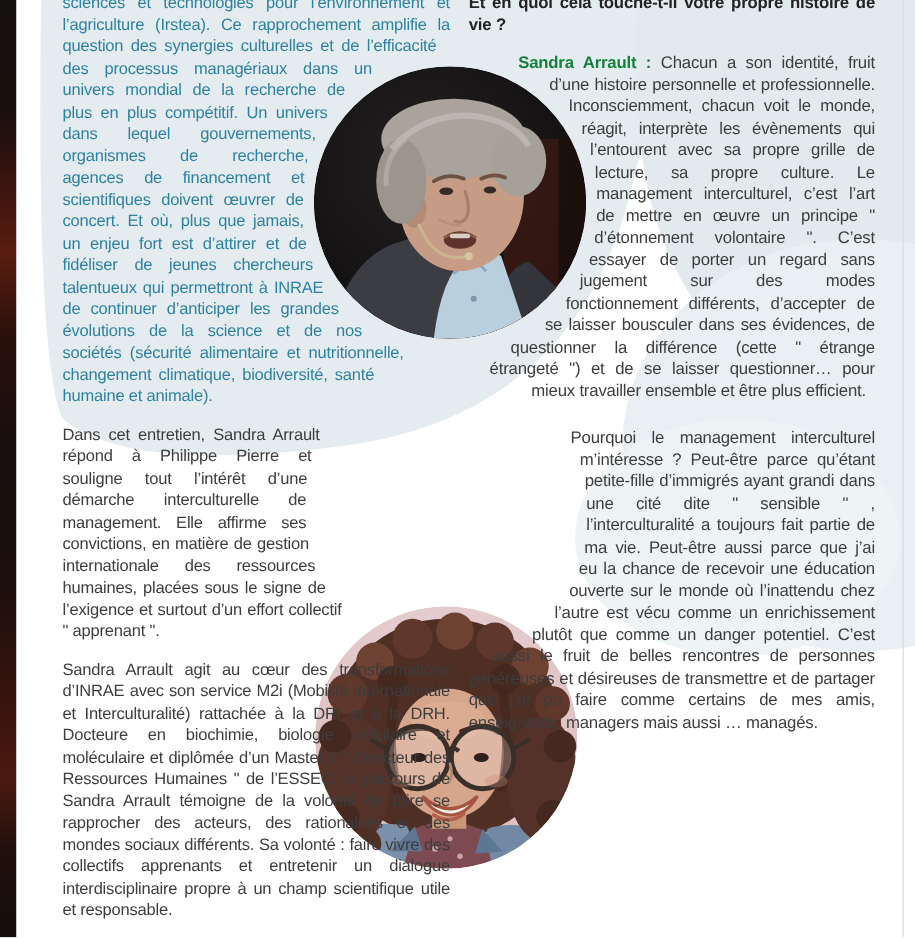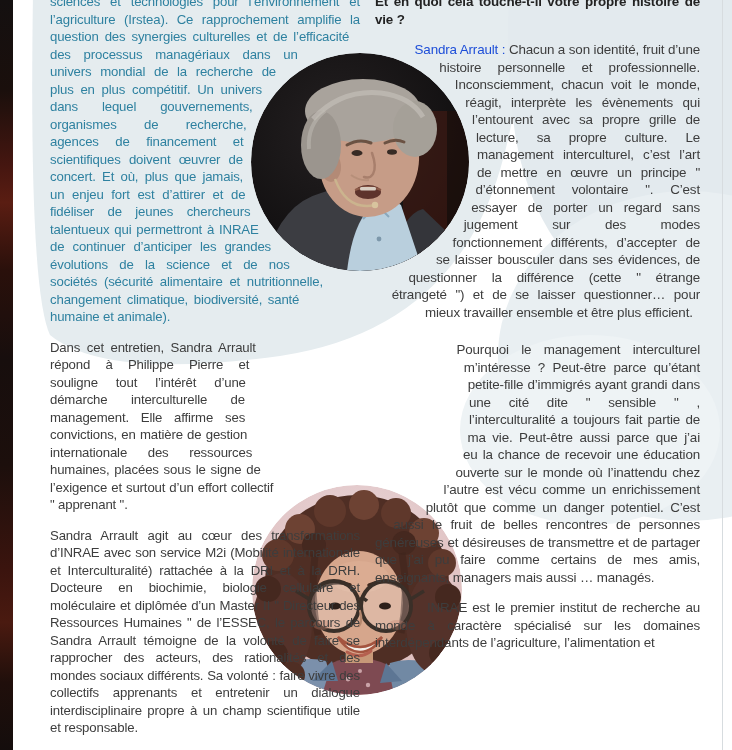--- a/index.html
+++ b/index.html
@@ -25,21 +25,21 @@
   .columns { position:absolute; left:50px; top:-7px; width:650px; display:flex; z-index:3; }
   .col-left  { width:310px; }
   .col-right { width:325px; margin-left:15px; }
 
   p { margin:0 0 13px; text-align:justify; color:#3d3d3d; hyphens:manual; }
   .col-left p  { font-size:13.2px; line-height:17.5px; letter-spacing:-0.15px; }
   .col-right p { font-size:13.4px; line-height:17.5px; letter-spacing:-0.15px; }
 
   .teal { color:#2e81a0; }
   .bold-q { font-weight:bold; color:#232323; }
-  .speaker { font-weight:normal; color:#1d4ed8; }
+  .speaker { font-weight:bold; color:#15803d; }
   .indent-first { text-indent:52px; }
   .gap-top { margin-top:20px; }
 
   
   .wrap-man-left    { float:right; width:160px; height:290px; shape-outside:circle(117px at 160px 169px); }
   .wrap-woman-left  { float:right; clear:right; width:160px; height:235px; margin-top:186px;
                       shape-outside:circle(112px at 157px 121px); }
   .wrap-man-right   { float:left; width:112px; height:292px; shape-outside:circle(117px at -15px 169px); }
   .wrap-woman-right { float:left; clear:left; width:96px; height:240px; margin-top:180px;
                       shape-outside:circle(112px at -18px 125px); }
@@ -183,19 +183,18 @@
       <p>Sandra Arrault agit au cœur des transformations d’INRAE avec son service M2i (Mobilité internationale et Interculturalité) rattachée à la DRI et à la DRH. Docteure en biochimie, biologie cellulaire et moléculaire et diplômée d’un Master II " Directeur des Ressources Humaines " de l’ESSEC, le parcours de Sandra Arrault témoigne de la volonté de faire se rapprocher des acteurs, des rationalités et des mondes sociaux différents. Sa volonté : faire vivre des collectifs apprenants et entretenir un dialogue interdisciplinaire propre à un champ scientifique utile et responsable.</p>
       <p>Philippe Pierre (www.philippepierre.com) est docteur en sociologie de l’IEP de Paris, consultant et ancien DRH (Total et L’Oréal). Il est l’auteur de 14 ou-</p>
     </div>
 
     <div class="col-right">
       <div class="wrap-man-right"></div>
       <div class="wrap-woman-right"></div>
       <p class="bold-q">Et en quoi cela touche-t-il votre propre histoire de vie ?</p>
       <p><span class="speaker">Sandra Arrault :</span><span> Chacun a son identité, fruit d’une histoire personnelle et professionnelle. Inconsciemment, chacun voit le monde, réagit, interprète les évènements qui l’entourent avec sa propre grille de lecture, sa propre culture. Le management interculturel, c’est l’art de mettre en œuvre un principe " d’étonnement volontaire ". C’est essayer de porter un regard sans jugement sur des modes fonctionnement différents, d’accepter de se laisser bousculer dans ses évidences, de questionner la différence (cette " étrange étrangeté ") et de se laisser questionner… pour mieux travailler ensemble et être plus efficient.</span></p>
       <p class="gap-top">Pourquoi le management interculturel m’intéresse ? Peut-être parce qu’étant petite-fille d’immigrés ayant grandi dans une cité dite " sensible " , l’interculturalité a toujours fait partie de ma vie. Peut-être aussi parce que j’ai eu la chance de recevoir une éducation ouverte sur le monde où l’inattendu chez l’autre est vécu comme un enrichissement plutôt que comme un danger potentiel. C’est aussi le fruit de belles rencontres de personnes généreuses et désireuses de transmettre et de partager que j’ai pu faire comme certains de mes amis, enseignants, managers mais aussi … managés.</p>
-      <p class="indent-first">INRAE est le premier institut de recherche au monde à caractère spécialisé sur les domaines interdépendants de l’agriculture, l’alimentation et</p>
     </div>
 
   </div>
 
   <div class="left-strip"></div>
 </div>
 
 </body></html>

